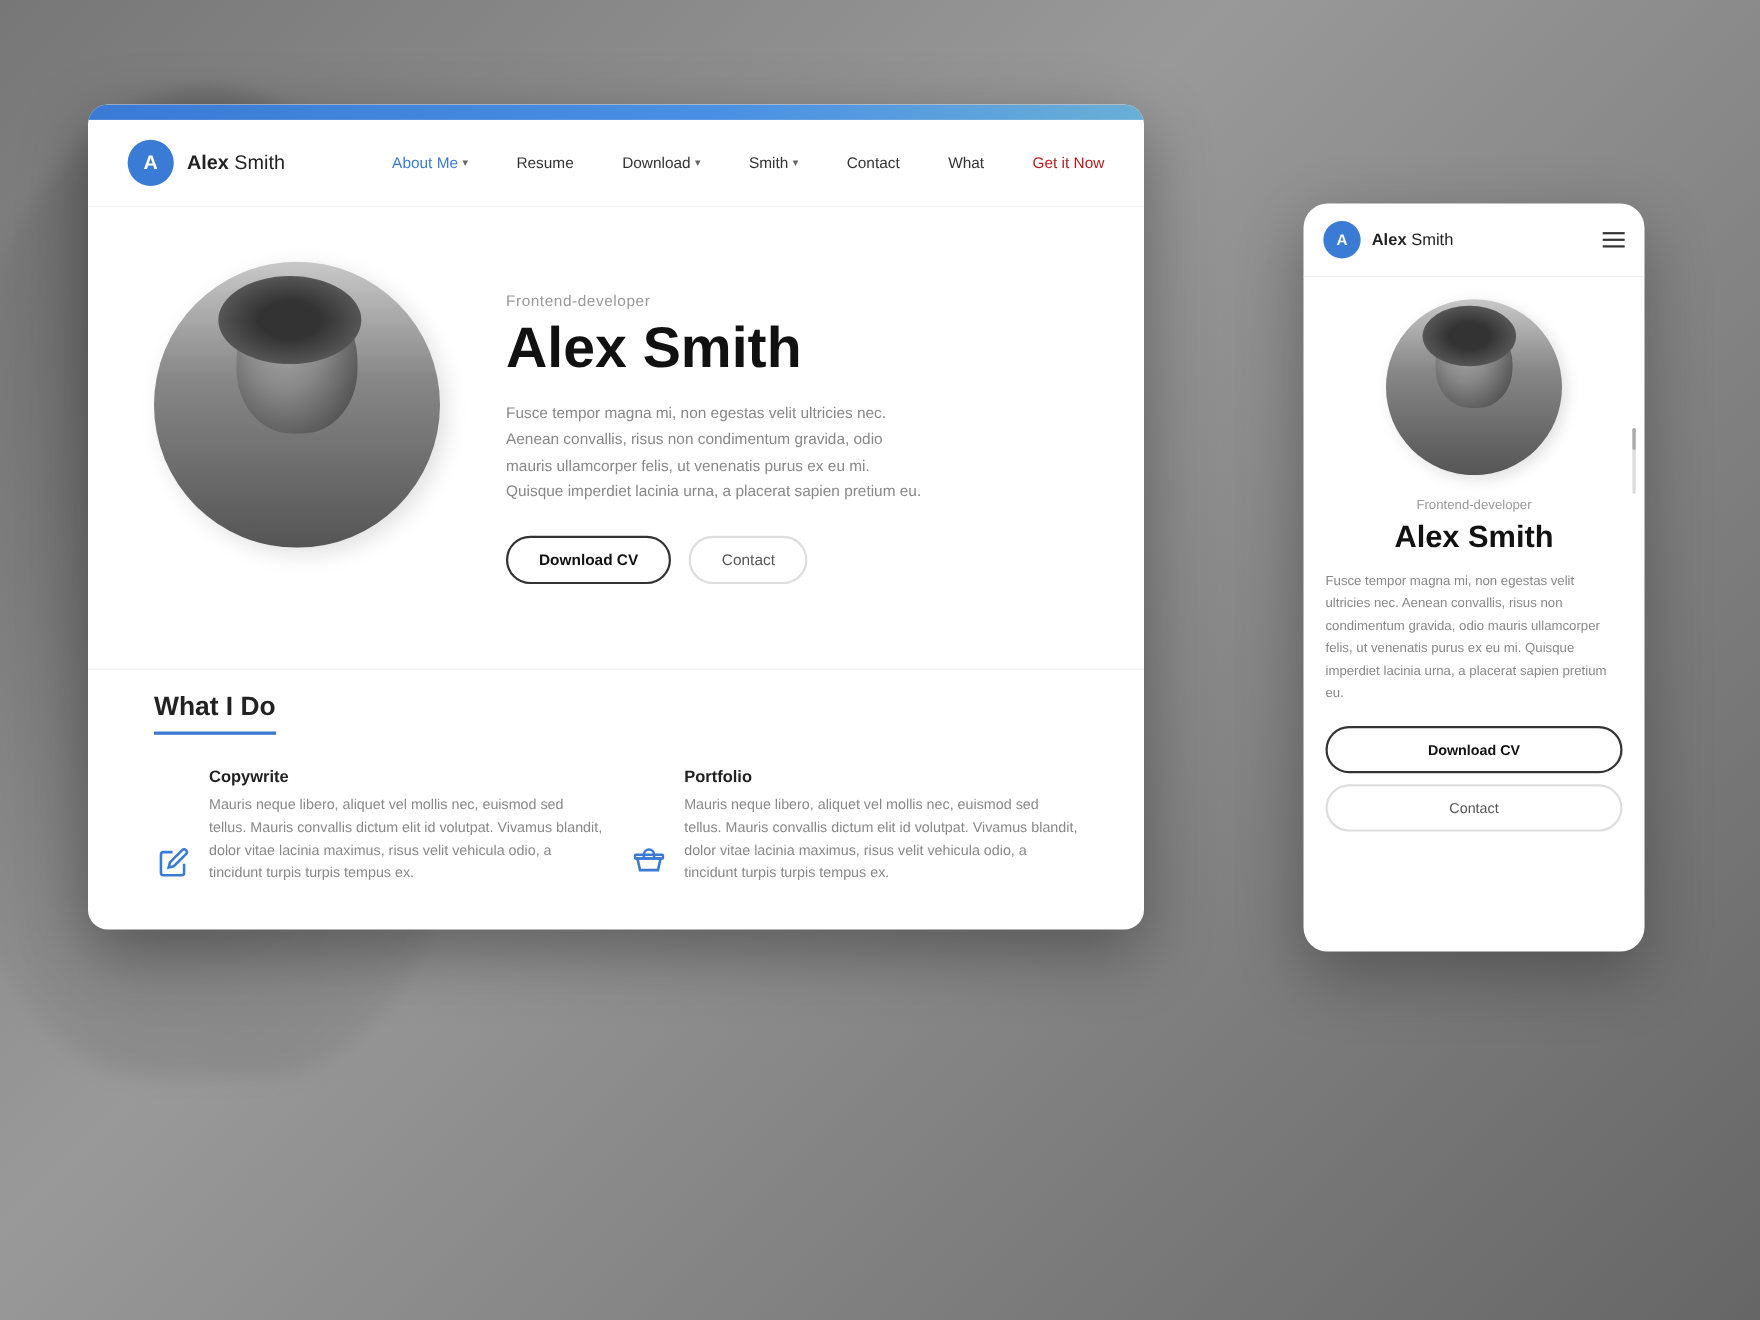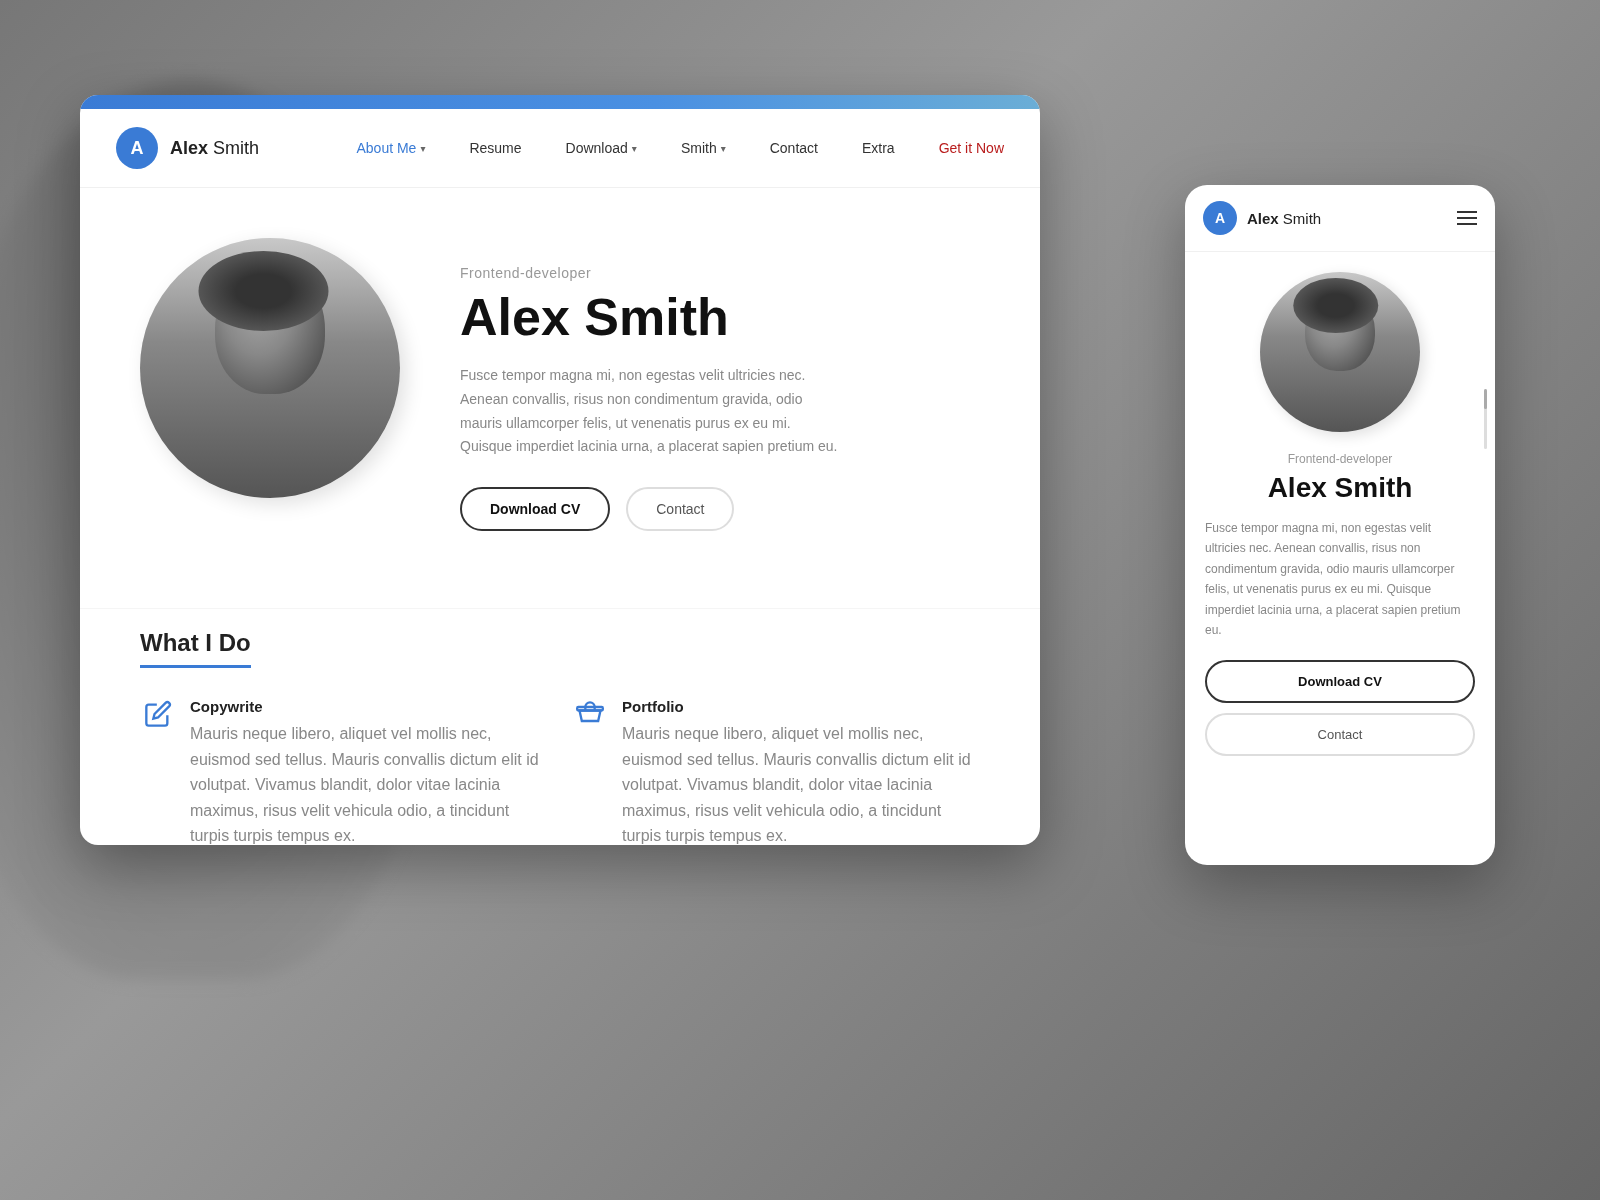--- a/index.html
+++ b/index.html
@@ -250,20 +250,21 @@
     .services-grid {
       display: grid;
       grid-template-columns: 1fr 1fr;
       gap: 24px;
       margin-top: 24px;
     }
 
     .service-item {
       display: flex;
       gap: 14px;
+      align-items: flex-end;
     }
 
     .service-icon {
       flex-shrink: 0;
       width: 36px;
       height: 36px;
       color: #3a7bd5;
       display: flex;
       align-items: flex-start;
       justify-content: center;
@@ -271,21 +272,21 @@
     }
 
     .service-title {
       font-size: 15px;
       font-weight: 700;
       color: #222;
       margin-bottom: 6px;
     }
 
     .service-desc {
-      font-size: 16px;
+      font-size: 13px;
       color: #888;
       line-height: 1.6;
     }
 
     
     .mobile-window {
       position: absolute;
       right: 105px;
       top: 185px;
       width: 310px;
@@ -489,21 +490,21 @@
         <span class="chevron">▾</span>
       </div>
       <div class="nav-link">
         <span>Smith</span>
         <span class="chevron">▾</span>
       </div>
       <div class="nav-link">
         <span>Contact</span>
       </div>
       <div class="nav-link">
-        <span>Extra</span>
+        <span>What</span>
       </div>
       <div class="nav-link get-it-now">
         <span>Get it Now</span>
       </div>
     </div>
   </nav>
 
   <section class="desktop-hero">
     <div class="avatar-container">
       <div class="avatar-circle">

